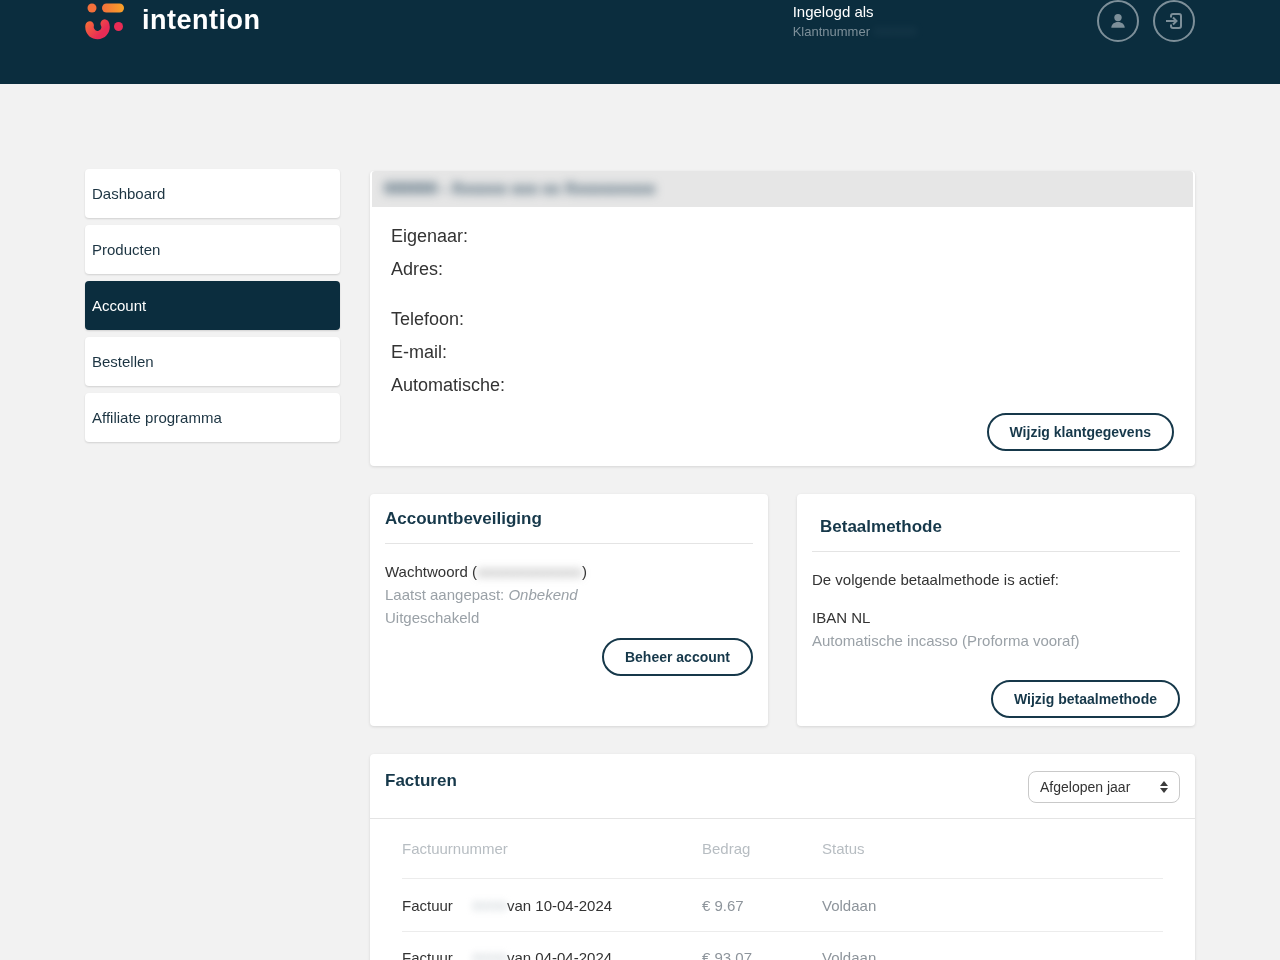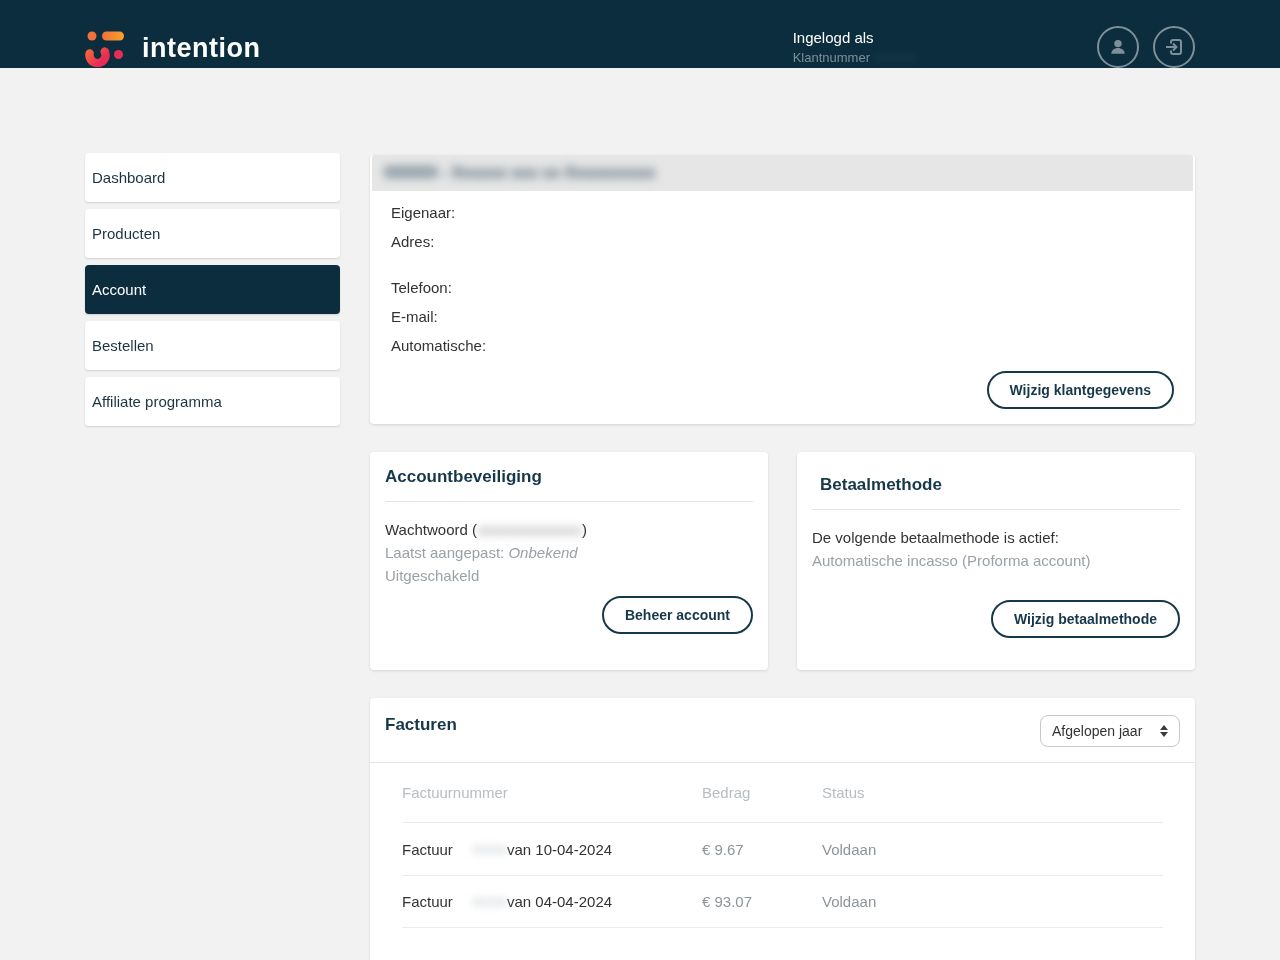--- a/index.html
+++ b/index.html
@@ -6,22 +6,22 @@
   html,body { margin:0; padding:0; }
   body {
     width:1280px; height:960px; overflow:hidden;
     background:#f2f2f2;
     font-family:"Liberation Sans", sans-serif;
     color:#333;
   }
 
   
   .topbar {
-    height:68px; background:#0b2d3e;
-    display:flex; align-items:flex-end;
+    height:84px; background:#0b2d3e;
+    display:flex; align-items:flex-start;
   }
   .brand { margin-left:85px; display:flex; align-items:center; gap:11px; }
   .brand-text { color:#ffffff; font-size:27px; font-weight:bold; letter-spacing:.5px; }
   .topbar-right { margin-left:auto; margin-right:85px; display:flex; align-items:center; }
   .login-info { margin-right:180px; }
   .login-line1 { color:#ffffff; font-size:15px; }
   .login-line2 { color:#7d8f99; font-size:13px; margin-top:4px; }
   .icon-btn {
     width:42px; height:42px; border-radius:50%;
     border:2px solid #7d8f99; background:transparent;
@@ -52,54 +52,54 @@
 
   
   .customer-card { margin-bottom:28px; }
   .customer-title {
     background:#e6e6e6; border-radius:3px 3px 0 0;
     margin:2px 2px 0 2px; padding:9px 12px;
     font-size:16px; font-weight:bold; color:#2c4a5e;
     white-space:nowrap; overflow:hidden;
   }
   .customer-body { padding:13px 21px 15px 21px; }
-  .field-line { margin:0 0 12px 0; font-size:15px; color:#333; }
+  .field-line { margin:6px 0 12px 0; font-size:18px; color:#333; }
   .field-line.gap-above { margin-top:29px; }
   .btn-row { display:flex; justify-content:flex-end; padding-top:5px; }
 
   .pill-btn {
     border:2px solid #16384a; border-radius:20px; background:#ffffff;
     color:#16384a; font-weight:bold; font-size:14px;
     padding:9px 21px; cursor:pointer;
     font-family:"Liberation Sans", sans-serif;
     white-space:nowrap;
   }
 
   
   .two-col { display:flex; gap:29px; margin-bottom:28px; }
-  .two-col .card { flex:1; padding:15px 15px 32px 15px; }
+  .two-col .card { flex:1; padding:15px 15px 8px 15px; }
   .card-title { font-size:17px; font-weight:bold; color:#16384a; }
   .divider { border:none; border-top:1px solid #e4e4e4; margin:14px 0 19px 0; }
   .body-line { font-size:15px; color:#333; margin:0; }
   .sub-line { font-size:15px; color:#9aa1a7; margin:6px 0 0 0; }
   .sub-line .italic { font-style:italic; }
   .block-gap { margin-top:21px; }
 
   
   .blur-heavy { filter:blur(5px); color:#3e5a6d; }
   .blur-med   { filter:blur(4px); color:#8b8b8b; display:inline-block; max-width:118px; overflow:hidden; vertical-align:bottom; }
   .blur-faint { filter:blur(3px); color:#c9d0d5; display:inline-block; overflow:hidden; }
   .blur-dark  { filter:blur(3px); color:#2f4e60; opacity:.55; display:inline-block; vertical-align:bottom; max-width:60px; overflow:hidden; }
 
   
   .invoices-card { padding-top:15px; height:322px; overflow:hidden; }
   .invoices-head { display:flex; align-items:flex-start; justify-content:space-between; padding:2px 15px 0 15px; }
   .select-box {
     display:flex; align-items:center; justify-content:space-between;
-    width:140px; border:1px solid #c9c9c9; border-radius:8px;
+    width:152px; border:1px solid #c9c9c9; border-radius:8px;
     background:#fff; padding:7px 11px; cursor:pointer;
     font-size:14px; color:#333;
   }
   .sel-arrows { display:flex; flex-direction:column; gap:2px; }
   .tri-up { width:0; height:0; border-left:4px solid transparent; border-right:4px solid transparent; border-bottom:5px solid #3c3c3c; }
   .tri-down { width:0; height:0; border-left:4px solid transparent; border-right:4px solid transparent; border-top:5px solid #3c3c3c; }
   .invoices-divider { border:none; border-top:1px solid #e4e4e4; margin:15px 0 0 0; }
 
   .inv-table { padding:0 32px; }
   .inv-row {
@@ -223,21 +223,22 @@
         <p class="sub-line">Uitgeschakeld</p>
         <div class="btn-row" style="padding-top:12px;">
           <button class="pill-btn">Beheer account</button>
         </div>
       </section>
 
       <section class="card">
         <h2 class="card-title" style="margin:8px;">Betaalmethode</h2>
         <hr class="divider">
         <p class="body-line">De volgende betaalmethode is actief:</p>
-        <p class="sub-line">Automatische incasso (Proforma account)</p>
+        <p class="body-line block-gap">IBAN NL</p>
+        <p class="sub-line">Automatische incasso (Proforma vooraf)</p>
         <div class="btn-row" style="padding-top:31px;">
           <button class="pill-btn">Wijzig betaalmethode</button>
         </div>
       </section>
     </div>
 
     <section class="card invoices-card">
       <div class="invoices-head">
         <h2 class="card-title" style="margin:0;">Facturen</h2>
         <div class="select-box">

